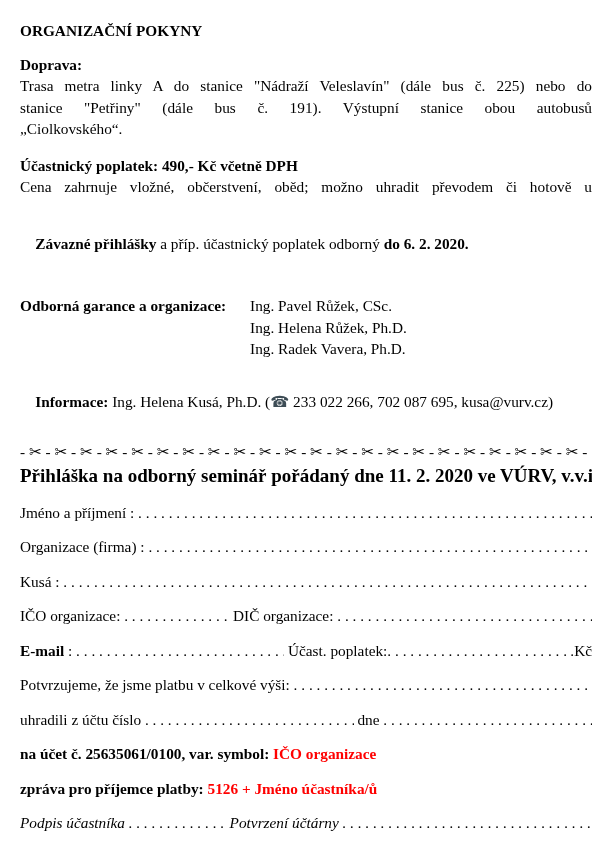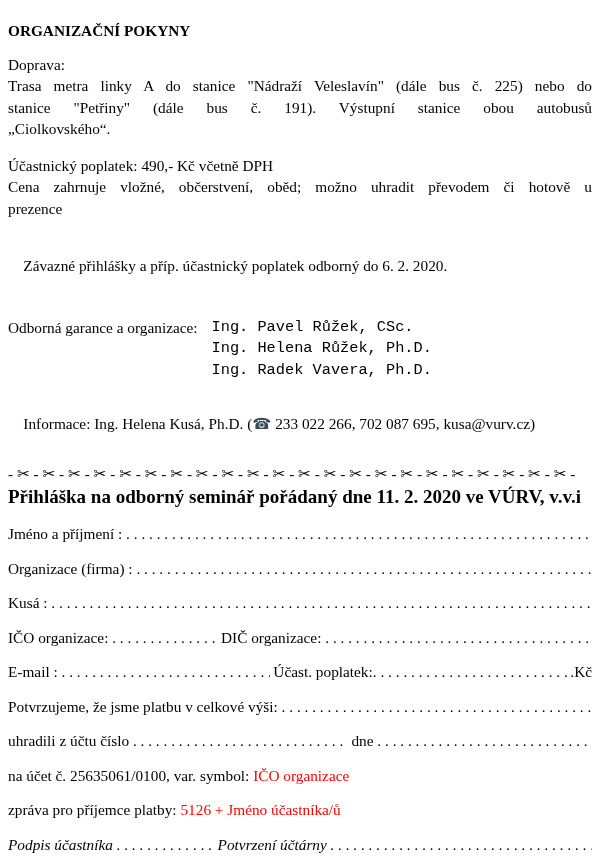--- a/index.html
+++ b/index.html
@@ -1,33 +1,33 @@
 <!DOCTYPE html>
 <html><head>
 <meta charset="utf-8">
 <style>
   html,body{margin:0;padding:0;background:#ffffff;}
   .doc{
     width:600px;height:864px;box-sizing:border-box;
     background:#ffffff;color:#000000;
     font-family:"Liberation Serif",serif;
     font-size:15.3px;line-height:21.5px;
-    padding:20px 8px 0 8px;overflow:hidden;
+    padding:20px 8px 0 20px;overflow:hidden;
   }
-  .b{font-weight:normal;}
+  .b{font-weight:bold;}
   .it{font-style:italic;}
   .red{color:#ff0000;}
   .pre{white-space:pre;}
   .jline{text-align:justify;text-align-last:justify;}
   .title{font-weight:bold;}
   .sec-doprava{margin-top:12px;}
   .sec-fee{margin-top:15px;}
   .sec-deadline{margin-top:14px;white-space:pre;}
   .sec-guarantee{margin-top:19px;display:flex;}
-  .g-names{margin-left:14px;font-family:Liberation Mono, monospace;}
+  .g-names{margin-left:24px;}
   .sec-info{margin-top:10px;white-space:pre;overflow:hidden;}
   .phone{color:#3d4c55;}
   .cut-line{margin-top:7px;white-space:nowrap;overflow:hidden;height:21.5px;}
   .form-heading{font-weight:bold;font-size:19px;line-height:26px;white-space:nowrap;overflow:hidden;}
   .frow{display:flex;margin-top:13px;white-space:pre;overflow:hidden;height:21.5px;text-align:center;}
   .frow .lab{flex:0 0 auto;}
   .dots{flex:1 1 0;overflow:hidden;white-space:pre;}
   .dotsfix{flex:0 0 auto;overflow:hidden;white-space:pre;}
   .w-ico{width:105px;}
   .w-email{width:208px;}
@@ -43,21 +43,20 @@
   <div class="sec-doprava">
     <div class="b">Doprava:</div>
     <div class="jline">Trasa metra linky A do stanice "Nádraží Veleslavín" (dále bus č. 225) nebo do</div>
     <div class="jline">stanice "Petřiny" (dále bus č. 191). Výstupní stanice obou autobusů</div>
     <div>„Ciolkovského“.</div>
   </div>
 
   <div class="sec-fee">
     <div class="b">Účastnický poplatek: 490,- Kč včetně DPH</div>
     <div class="jline">Cena zahrnuje vložné, občerstvení, oběd; možno uhradit převodem či hotově u</div>
-    <div>prezence</div>
   </div>
 
   <div class="sec-deadline">
     <span class="b">Závazné přihlášky</span><span> a příp. účastnický poplatek odborný </span><span class="b">do 6. 2. 2020.</span>
   </div>
 
   <div class="sec-guarantee">
     <span class="b pre">Odborná garance a organizace:</span>
     <div class="g-names">
       <div>Ing. Pavel Růžek, CSc.</div>

